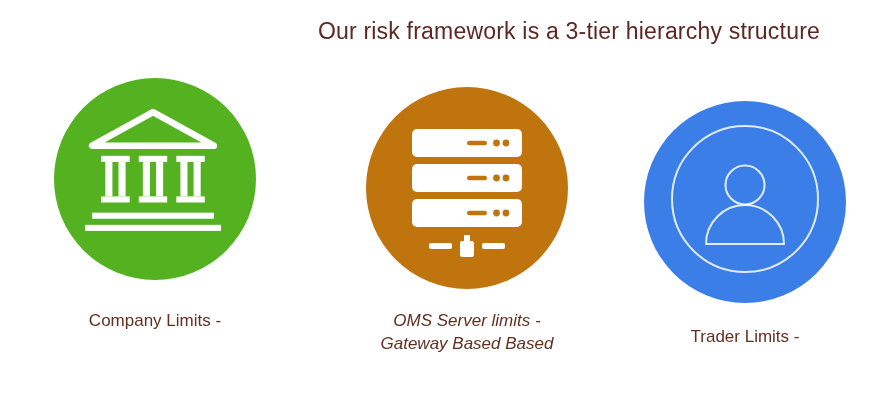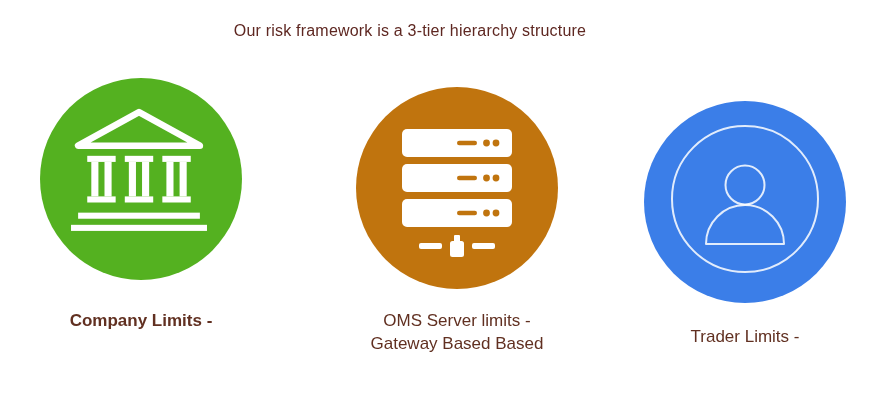--- a/index.html
+++ b/index.html
@@ -1,26 +1,26 @@
 <!DOCTYPE html>
 <html><head>
 <meta charset="utf-8">
 <style>
   html,body{margin:0;padding:0;background:#ffffff;}
   .stage{
     position:relative;width:884px;height:415px;background:#ffffff;overflow:hidden;
     font-family:"Liberation Sans","DejaVu Sans",sans-serif;
   }
   .title{
-    position:absolute;top:16px;left:0;width:820px;text-align:center;
-    font-size:16px;line-height:30px;color:#5E2721;letter-spacing:0.2px;
+    position:absolute;top:16px;left:0;width:820px;text-align:right;
+    font-size:23px;line-height:30px;color:#5E2721;letter-spacing:0.2px;
   }
   .tier{position:absolute;top:0;width:202px;height:415px;}
-  .tier-0{left:40px;font-weight:bold;}
-  .tier-1{left:356px;}
+  .tier-0{left:54px;}
+  .tier-1{left:366px;font-style:italic;}
   .tier-2{left:644px;margin-top:16px;}
   .badge{
     position:absolute;left:0;width:202px;height:202px;border-radius:50%;
   }
   .tier-0 .badge{top:78px;}
   .tier-1 .badge{top:87px;}
   .tier-2 .badge{top:85px;}
   .badge svg{position:absolute;display:block;}
   .tier-0 .badge svg{left:30px;top:27px;}
   .tier-1 .badge svg{left:46px;top:42px;}

